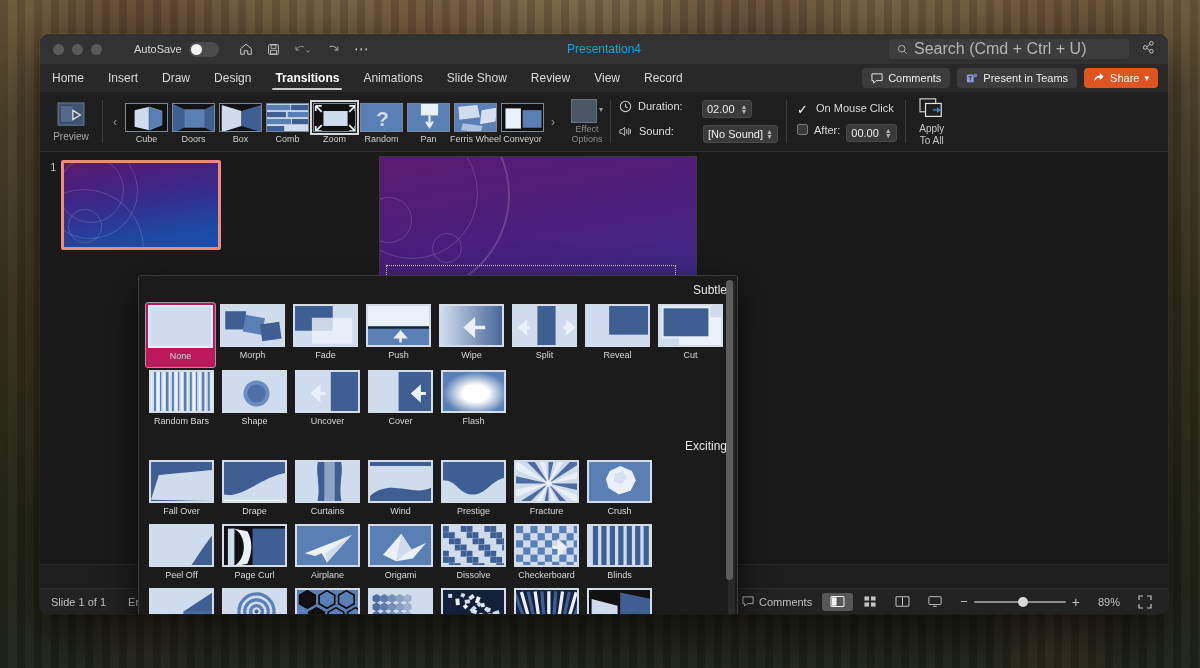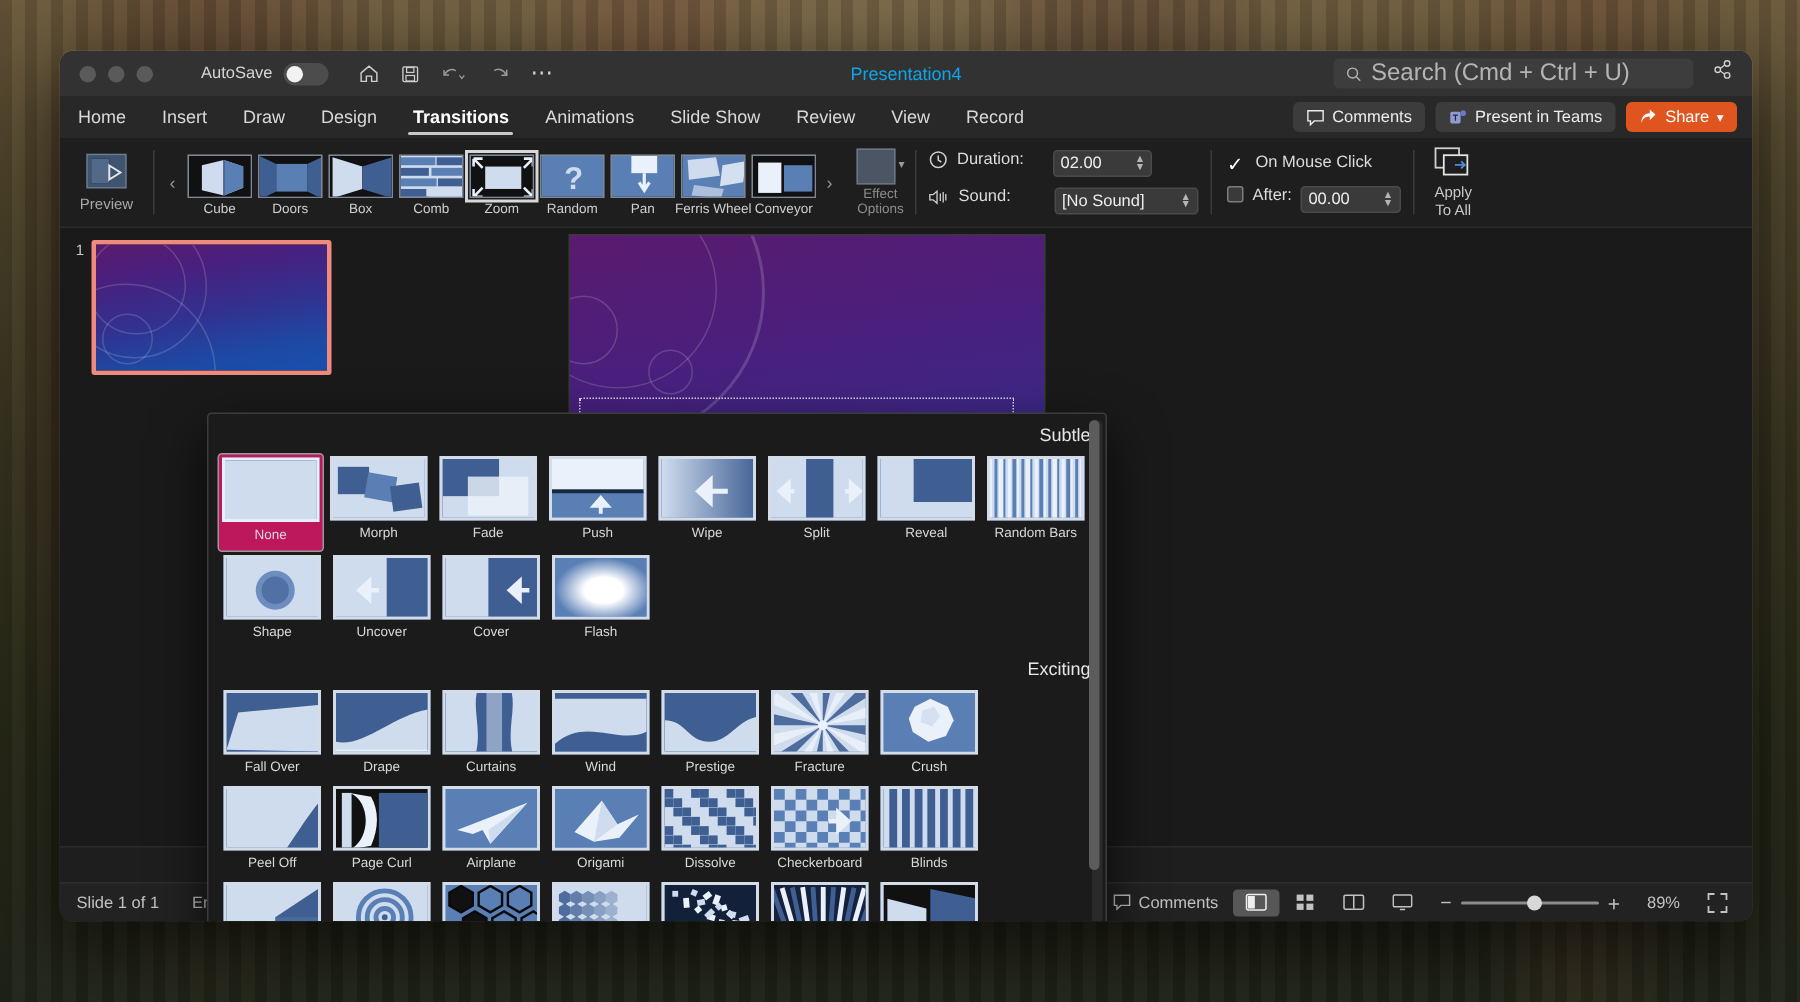--- a/index.html
+++ b/index.html
@@ -115,21 +115,21 @@
   .rb-effect{
     width:46px;display:flex;flex-direction:column;align-items:center;justify-content:center;
     gap:2px;color:#8d8d8d;font-size:9px;line-height:1.1;text-align:center;margin-left:4px;
   }
   .eff-box{ width:26px;height:24px;background:#4b5563;border:1px solid #6b7280; }
   .rb-timing{ display:flex;flex-direction:column;justify-content:center;gap:7px;padding:0 8px;font-size:11px;color:#dcdcdc; }
   .trow{ display:flex;align-items:flex-start;gap:6px; }
   .tlabel{ width:58px; }
   .spin{
     background:#3a3a3a;border:1px solid #4a4a4a;border-radius:3px;height:18px;
-    display:flex;align-items:center;padding:0 4px;font-size:11px;color:#ededed;gap:16px;
+    display:flex;align-items:center;padding:0 4px;font-size:11px;color:#ededed;
   }
   .spin .arrows{ margin-left:6px;display:flex;flex-direction:column;line-height:5px;font-size:7px;color:#b5b5b5; }
   .chk{ width:11px;height:11px;border:1px solid #7d7d7d;background:#3a3a3a;border-radius:2px; }
   .rb-apply{
     width:52px;display:flex;flex-direction:column;align-items:center;justify-content:center;
     gap:2px;color:#c8c8c8;font-size:10px;line-height:1.15;text-align:center;
   }
 
   
   .work{ flex:1; display:flex; position:relative; background:#1a1a1a; min-height:0; }
@@ -455,21 +455,21 @@
               <span>▼</span>
             </span>
         </span>
       </div>
       <div class="trow">
         <svg width="14" height="13" viewBox="0 0 16 14">
             <path d="M1 5h2.5L6.5 2.4v9.2L3.5 9H1z" fill="none" stroke="#cfcfcf" stroke-width="1"></path>
             <path d="M9 4.2v5.6M11.2 3v8M13.2 4.6v4.8" stroke="#cfcfcf" stroke-width="1"></path>
           </svg>
         <span class="tlabel">Sound:</span>
-        <span class="spin" style="width:96px;">
+        <span class="spin" style="width:75px;">
           <span>[No Sound]</span>
           <span class="arrows" style="margin-left:auto;">
               <span>▲</span>
               <span>▼</span>
             </span>
         </span>
       </div>
     </div>
 
     <div class="rb-sep"></div>
@@ -603,20 +603,30 @@
               <div class="gal-label">Split</div>
             </div>
             <div class="gal-item">
               <div class="gal-thumb">
                 <svg width="65" height="43" viewBox="0 0 100 66" preserveAspectRatio="none" style="display:block">
                   <rect width="100" height="66" fill="#cfdcee"></rect>
                   <rect x="34" y="0" width="66" height="44" fill="#3f5f93"></rect>
                 </svg>
               </div>
               <div class="gal-label">Reveal</div>
+            </div>
+            <div class="gal-item">
+              <div class="gal-thumb">
+                <svg width="65" height="43" viewBox="0 0 100 66" preserveAspectRatio="none" style="display:block">
+                  <rect width="100" height="66" fill="#cfdcee"></rect>
+                  <rect x="30" y="18" width="66" height="44" fill="#eaf1fa" stroke="#eaf1fa"></rect>
+                  <rect x="4" y="2" width="72" height="46" fill="#3f5f93" stroke="#eaf1fa" stroke-width="3"></rect>
+                </svg>
+              </div>
+              <div class="gal-label">Cut</div>
             </div>
             <div class="gal-item">
               <div class="gal-thumb">
                 <svg width="65" height="43" viewBox="0 0 100 66" preserveAspectRatio="none" style="display:block">
                   <rect width="100" height="66" fill="#cfdcee"></rect>
                   <rect x="0" width="2" height="66" fill="#eaf1fa"></rect>
                   <rect x="4.6" width="3" height="66" fill="#5a7fb5"></rect>
                   <rect x="9.2" width="4" height="66" fill="#eaf1fa"></rect>
                   <rect x="13.799999999999999" width="2" height="66" fill="#5a7fb5"></rect>
                   <rect x="18.4" width="3" height="66" fill="#eaf1fa"></rect>

